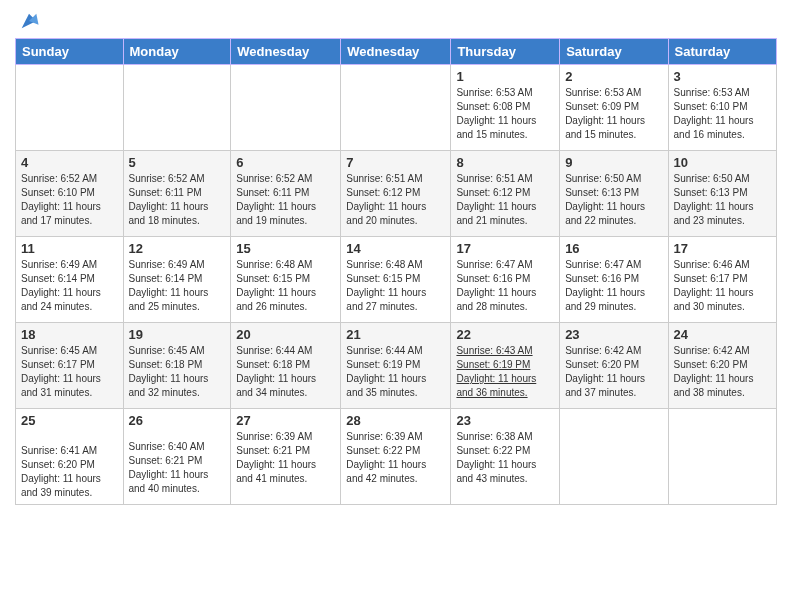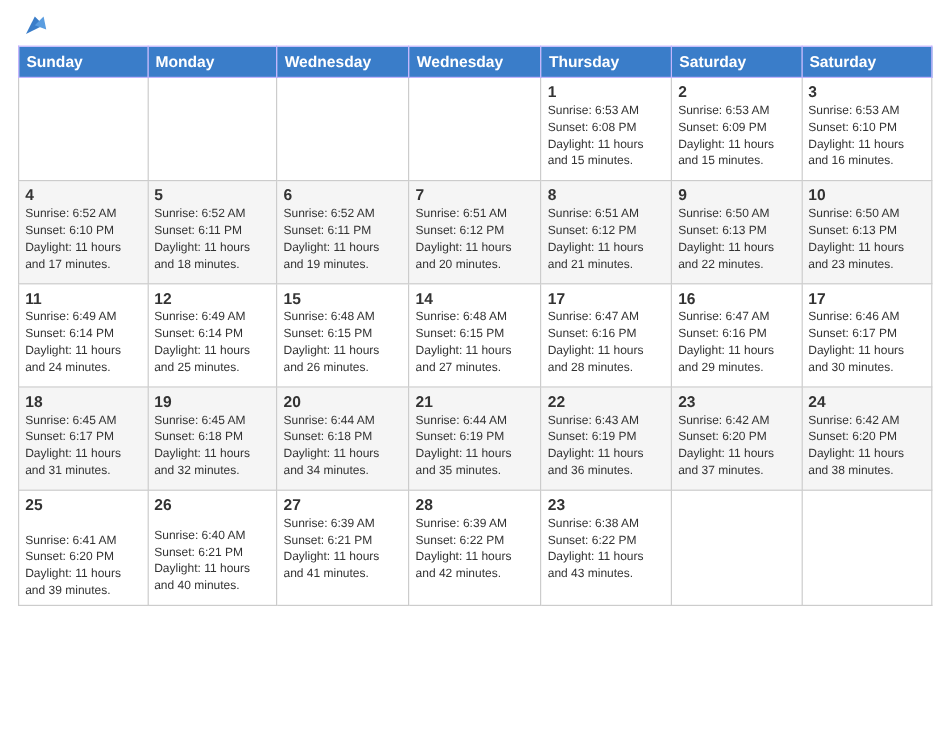--- a/index.html
+++ b/index.html
@@ -269,21 +269,21 @@
 Daylight: 11 hours and 34 minutes.</div>
           </td>
           <td>
             <span class="day-num">21</span>
             <div class="day-info" style="white-space: pre-line;">Sunrise: 6:44 AM
 Sunset: 6:19 PM
 Daylight: 11 hours and 35 minutes.</div>
           </td>
           <td>
             <span class="day-num">22</span>
-            <div class="day-info" style="white-space: pre-line;">Sunrise: 6:43 AM
+            <div class="day-info" style="white-space: pre-line; text-decoration: underline;">Sunrise: 6:43 AM
 Sunset: 6:19 PM
 Daylight: 11 hours and 36 minutes.</div>
           </td>
           <td>
             <span class="day-num">23</span>
             <div class="day-info" style="white-space: pre-line;">Sunrise: 6:42 AM
 Sunset: 6:20 PM
 Daylight: 11 hours and 37 minutes.</div>
           </td>
           <td>

